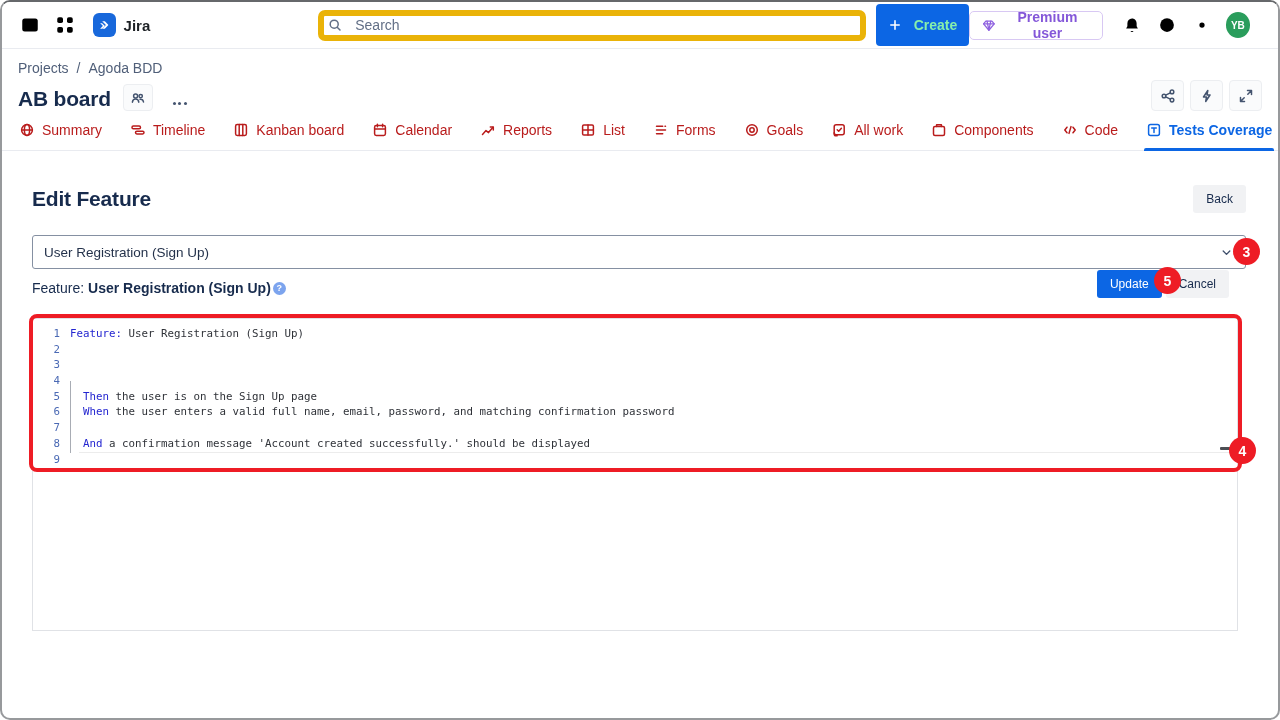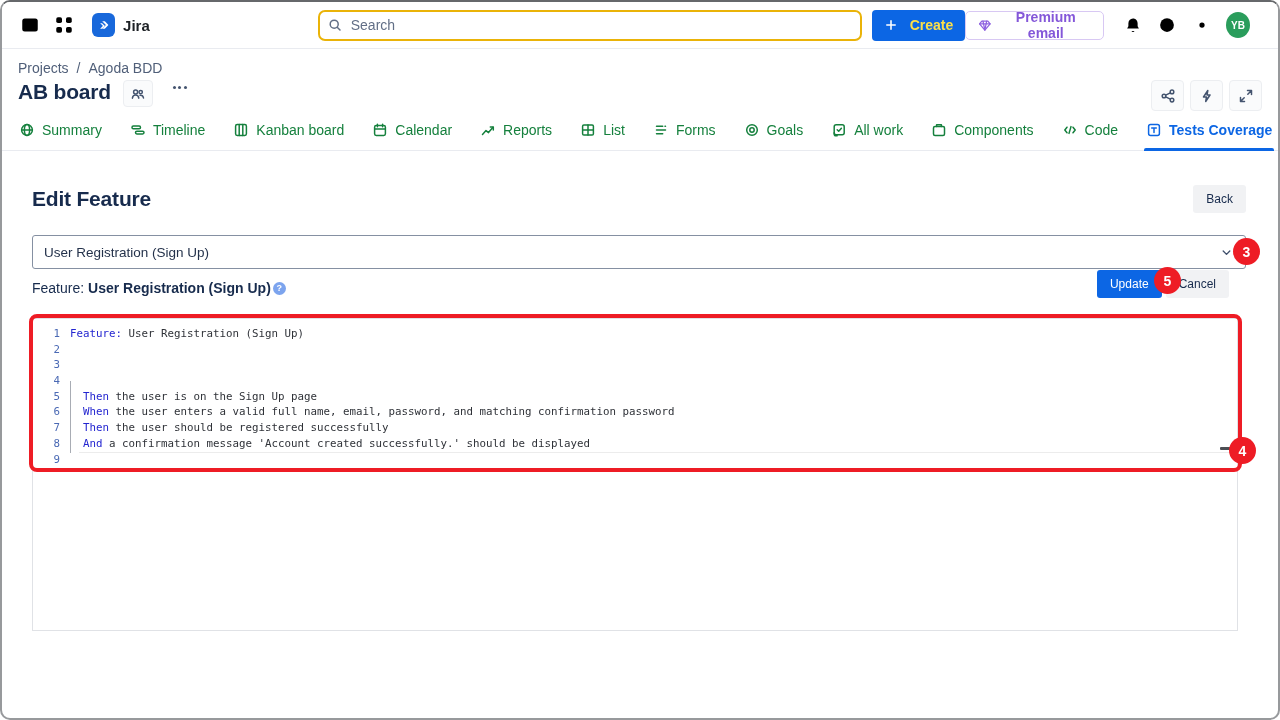--- a/index.html
+++ b/index.html
@@ -9,41 +9,41 @@
   .ic{width:16px;height:16px;stroke:currentColor;fill:none;stroke-width:1.5;stroke-linecap:round;stroke-linejoin:round;display:block;}
   .ic20{width:20px;height:20px;}
   
   .topbar{height:47px;display:flex;align-items:center;padding:0 28px 0 14px;border-bottom:1px solid #e9ebf0;background:#fff;}
   .iconbtn{width:30px;height:30px;display:flex;align-items:center;justify-content:center;color:#454f59;border-radius:4px;cursor:pointer;background:none;border:none;padding:0;}
   .jira-logo{width:24px;height:24px;border-radius:6px;background:#1868db;display:flex;align-items:center;justify-content:center;margin-left:14px;}
   .jira-logo svg{width:16px;height:16px;}
   .app-name{font-size:15px;font-weight:700;color:#1d2125;margin-left:8px;}
   .searchwrap{position:relative;width:578px;margin-left:168px;}
   .searchwrap .ic{position:absolute;left:9px;top:7px;color:#626f86;}
-  .search{width:100%;height:31px;border:2px solid #eab308;border-radius:7px;padding:0 10px 0 31px;font-size:14px;color:#172b4d;outline:none;font-family:"Liberation Sans",sans-serif;}
+  .search{width:100%;height:31px;border:6px solid #eab308;border-radius:7px;padding:0 10px 0 31px;font-size:14px;color:#172b4d;outline:none;font-family:"Liberation Sans",sans-serif;}
   .search::placeholder{color:#626f86;}
-  .create-btn{margin-left:10px;height:31px;background:#0c66e4;color:#fde047;border:none;border-radius:4px;display:flex;align-items:center;gap:12px;font-size:14px;font-weight:600;padding:0 12px;cursor:pointer;font-family:"Liberation Sans",sans-serif;}
+  .create-btn{margin-left:10px;height:42px;background:#0c66e4;color:#86efac;border:none;border-radius:4px;display:flex;align-items:center;gap:12px;font-size:14px;font-weight:600;padding:0 12px;cursor:pointer;font-family:"Liberation Sans",sans-serif;}
   .create-btn .ic{stroke:#fff;width:14px;height:14px;stroke-width:1.8;}
   .top-right{margin-left:auto;display:flex;align-items:center;gap:7px;}
   .premium{height:29px;border:1px solid #d8c8f3;border-radius:5px;background:#fff;color:#8457d9;display:flex;align-items:center;gap:7px;font-size:14px;font-weight:600;padding:0 11px;cursor:pointer;font-family:"Liberation Sans",sans-serif;margin-right:8px;}
   .premium .ic{stroke:#8f62e0;width:17px;height:17px;stroke-width:1.3;}
   .avatar{width:26px;height:26px;border-radius:50%;background:#2a9d5c;color:#fff;font-size:10px;font-weight:700;display:flex;align-items:center;justify-content:center;cursor:pointer;margin-left:3px;}
   
   .crumbs{display:flex;align-items:center;gap:8px;font-size:14px;color:#505f79;margin:11px 16px 0;}
   .crumbs a{cursor:pointer;}
-  .title-row{display:flex;align-items:flex-start;gap:12px;margin:4px 16px 0;}
+  .title-row{display:flex;align-items:flex-end;gap:12px;margin:4px 16px 0;}
   .board-title{font-size:21px;font-weight:700;color:#172b4d;letter-spacing:-.2px;}
   .soft-btn{height:27px;min-width:30px;border:1px solid #eceef1;background:#fafbfc;border-radius:4px;display:flex;align-items:center;justify-content:center;color:#44546f;cursor:pointer;padding:0 4px;}
   .dots{display:flex;gap:2.5px;margin-left:4px;cursor:pointer;padding:6px 4px;}
   .dots i{width:3px;height:3px;border-radius:50%;background:#44546f;display:block;}
   .hdr-actions{margin-left:auto;display:flex;gap:6px;}
   .hdr-actions .soft-btn{width:33px;height:31px;}
   
   .tabbar{display:flex;align-items:flex-end;gap:26px;padding:8px 16px 0;border-bottom:1px solid #e9ebf0;}
-  .tab{position:relative;display:flex;align-items:center;gap:7px;font-size:14px;color:#15803d;padding:3px 1px 12px;cursor:pointer;white-space:nowrap;}
+  .tab{position:relative;display:flex;align-items:center;gap:7px;font-size:14px;color:#b91c1c;padding:3px 1px 12px;cursor:pointer;white-space:nowrap;}
   .tab.active{color:#0c66e4;font-weight:600;}
   .tab.active::after{content:"";position:absolute;left:-1px;right:-1px;bottom:-1px;height:3px;background:#0c66e4;border-radius:2px 2px 0 0;}
   
   .content{position:relative;padding:0 32px 0 30px;}
   .h1row{margin-top:30px;display:flex;align-items:center;justify-content:space-between;height:36px;}
   .h1{font-size:21px;font-weight:700;color:#172b4d;letter-spacing:-.2px;}
   .btn{border:none;border-radius:3px;font-size:12px;font-weight:500;padding:7px 13px;cursor:pointer;font-family:"Liberation Sans",sans-serif;}
   .btn.gray{background:#f1f2f4;color:#172b4d;}
   .btn.blue{background:#0c66e4;color:#fff;}
   .select{margin-top:18px;height:34px;border:1.5px solid #8590a2;border-radius:3px;display:flex;align-items:center;justify-content:space-between;padding:0 11px;font-size:13.5px;color:#24324b;cursor:pointer;background:#fff;}
@@ -209,21 +209,21 @@
       <svg class="ic">
           <use href="#i-plus"></use>
         </svg>
       <span>Create</span>
     </button>
     <div class="top-right">
       <button class="premium">
         <svg class="ic">
             <use href="#i-diamond"></use>
           </svg>
-        <span>Premium email</span>
+        <span>Premium user</span>
       </button>
       <button class="iconbtn">
           <svg class="ic20">
             <use href="#i-bell"></use>
           </svg>
         </button>
       <button class="iconbtn">
           <svg class="ic20">
             <use href="#i-help"></use>
           </svg>
@@ -396,21 +396,20 @@
             <div class="code-row">
               <span class="ln">5</span>
               <span class="code-text"><span>  </span><span class="kw">Then</span><span> the user is on the Sign Up page</span></span>
             </div>
             <div class="code-row">
               <span class="ln">6</span>
               <span class="code-text"><span>  </span><span class="kw">When</span><span> the user enters a valid full name, email, password, and matching confirmation password</span></span>
             </div>
             <div class="code-row">
               <span class="ln">7</span>
-              <span class="code-text"><span>  </span><span class="kw">Then</span><span> the user should be registered successfully</span></span>
             </div>
             <div class="code-row">
               <span class="ln">8</span>
               <span class="code-text"><span>  </span><span class="kw">And</span><span> a confirmation message 'Account created successfully.' should be displayed</span></span>
             </div>
             <div class="code-row">
               <span class="ln">9</span>
               <span class="code-text"></span>
             </div>
           </div>

